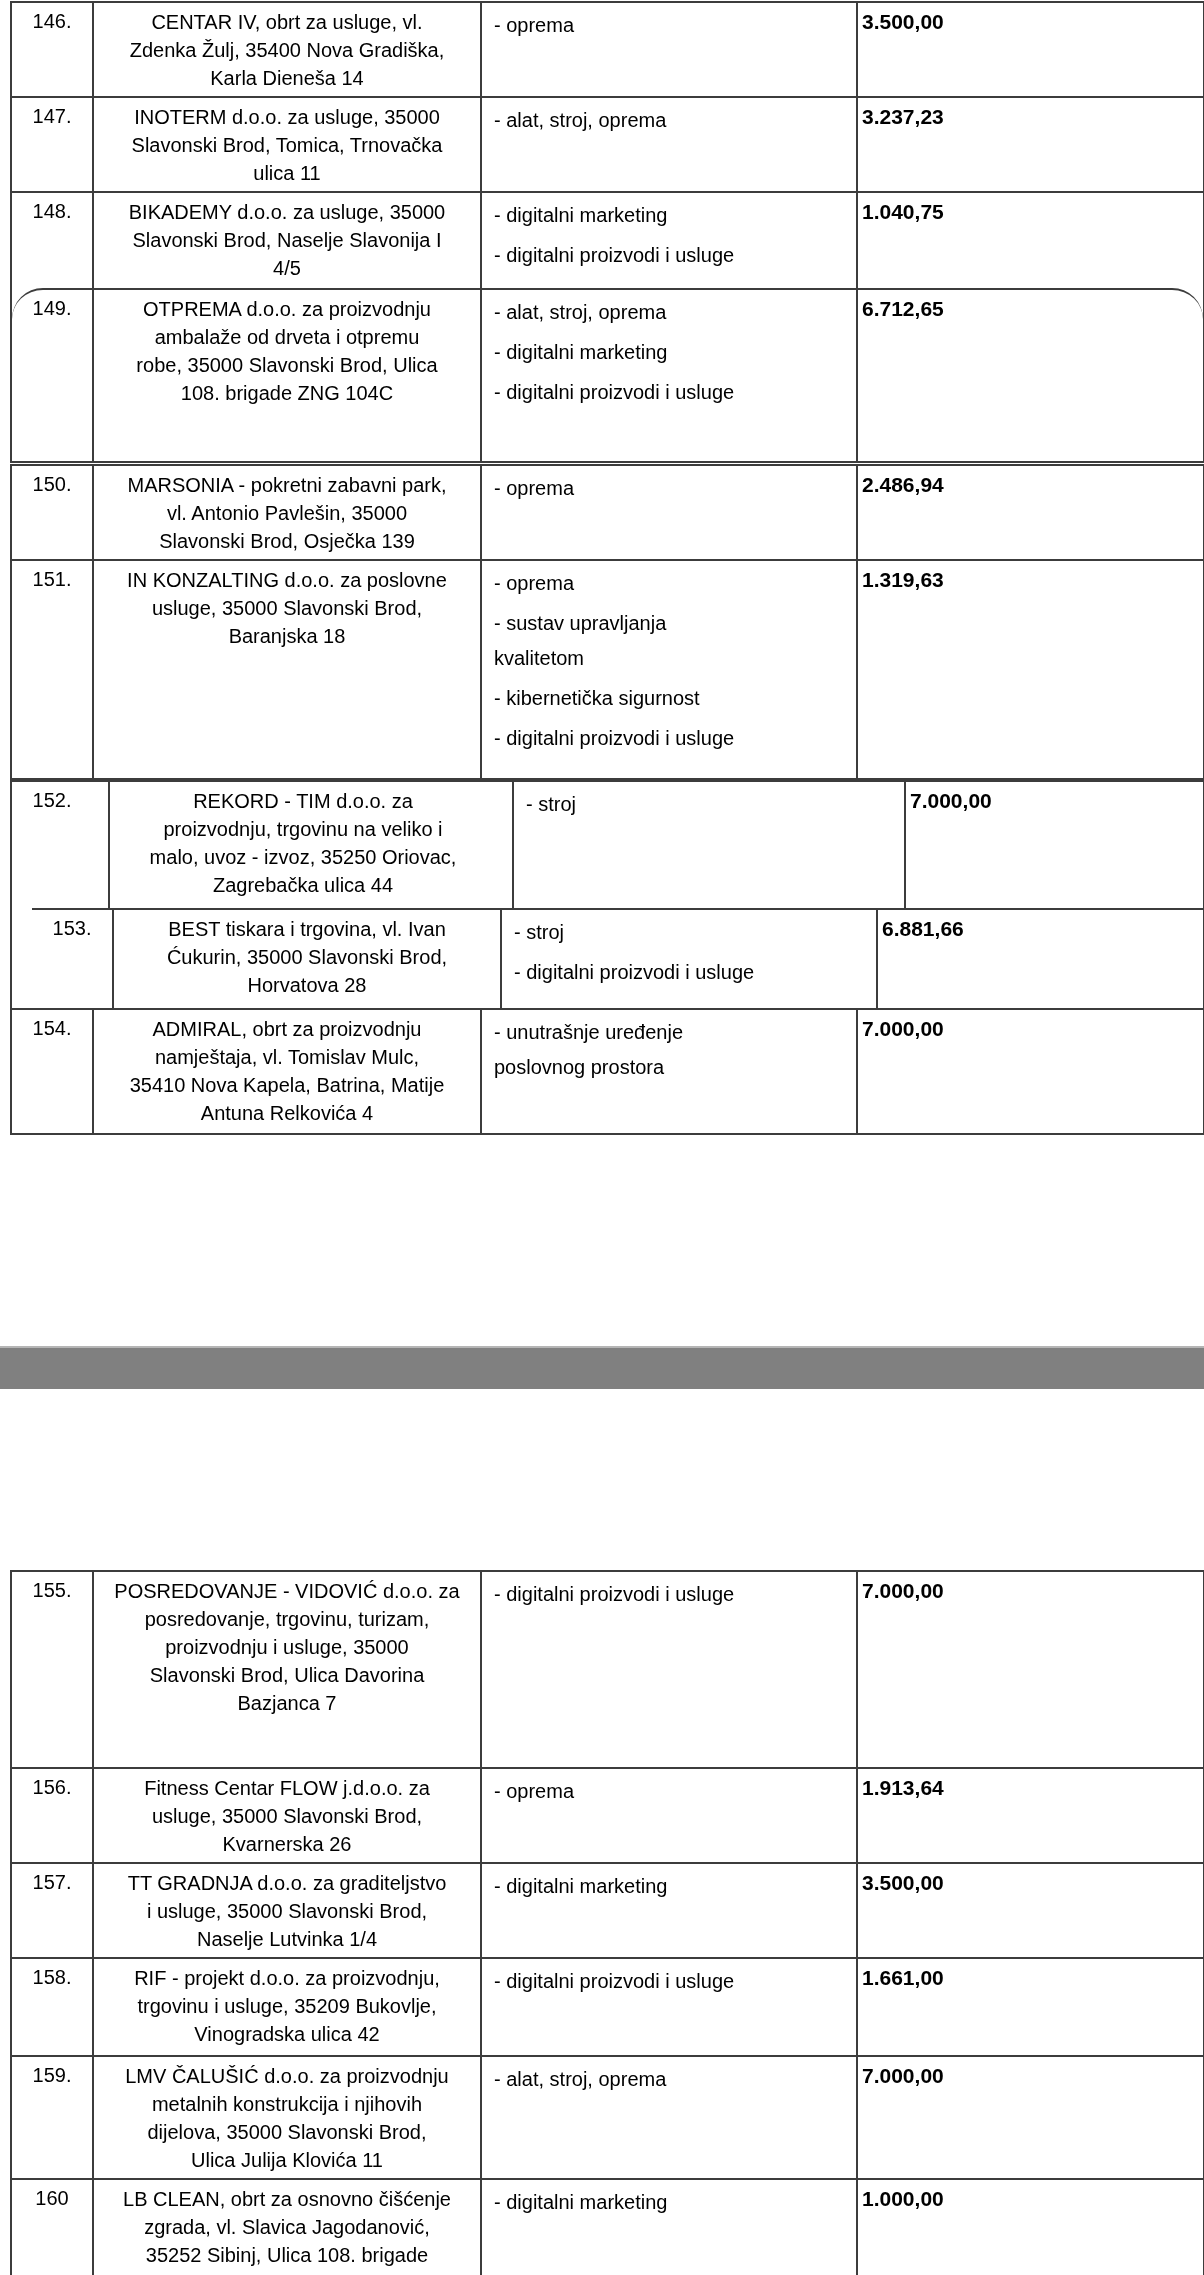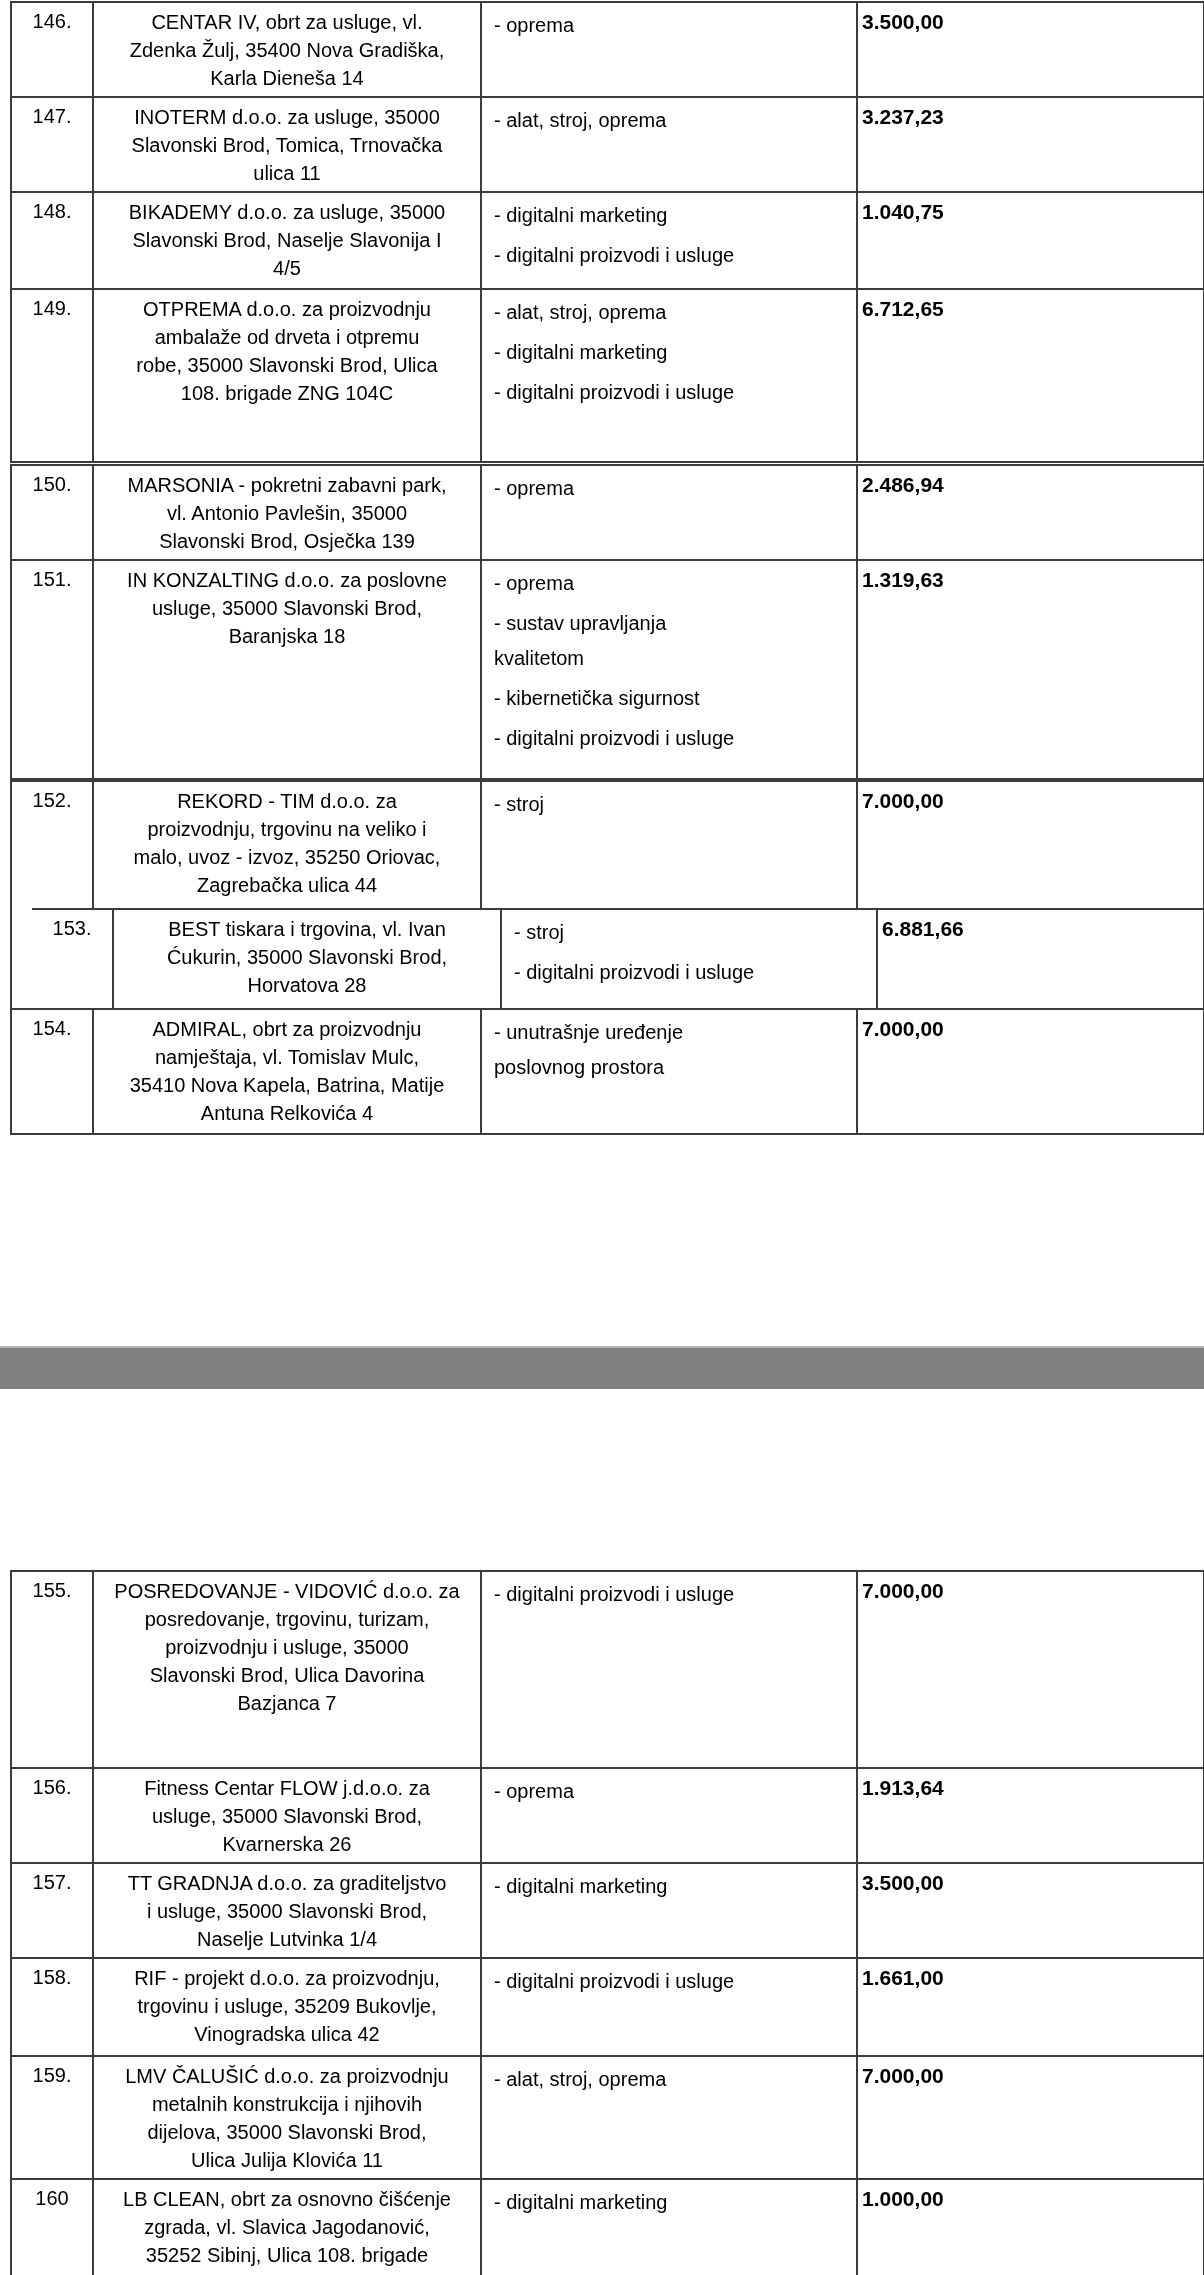--- a/index.html
+++ b/index.html
@@ -52,26 +52,26 @@
     text-align: left;
     font-size: 21px;
     font-weight: bold;
     line-height: 27px;
   }
   
   .t1 { top: 1px; }
   .t1 .row:nth-child(1) { min-height: 92px; }
   .t1 .row:nth-child(2) { min-height: 92px; }
   .t1 .row:nth-child(3) { min-height: 95px; }
-  .t1 .row:nth-child(4) { min-height: 171px; }
+  .t1 .row:nth-child(4) { min-height: 171px; border-radius: 31px; }
   .t2 { top: 464px; }
   .t2 .row:nth-child(1) { min-height: 91px; }
   .t2 .row:nth-child(2) { min-height: 217px; }
   .t3 { top: 780px; }
-  .t3 .row:nth-child(1) { min-height: 126px; }
+  .t3 .row:nth-child(1) { min-height: 126px; gap: 16px; }
   .t3 .row:nth-child(2) { min-height: 98px; margin-left: 20px; }
   .t3 .row:nth-child(3) { min-height: 123px; }
   .t4 { top: 1570px; }
   .t4 .row:nth-child(1) { min-height: 195px; }
   .t4 .row:nth-child(2) { min-height: 92px; }
   .t4 .row:nth-child(3) { min-height: 90px; }
   .t4 .row:nth-child(4) { min-height: 96px; }
   .t4 .row:nth-child(5) { min-height: 117px; }
   .t4 .row:nth-child(6) { min-height: 140px; }
   .band {

